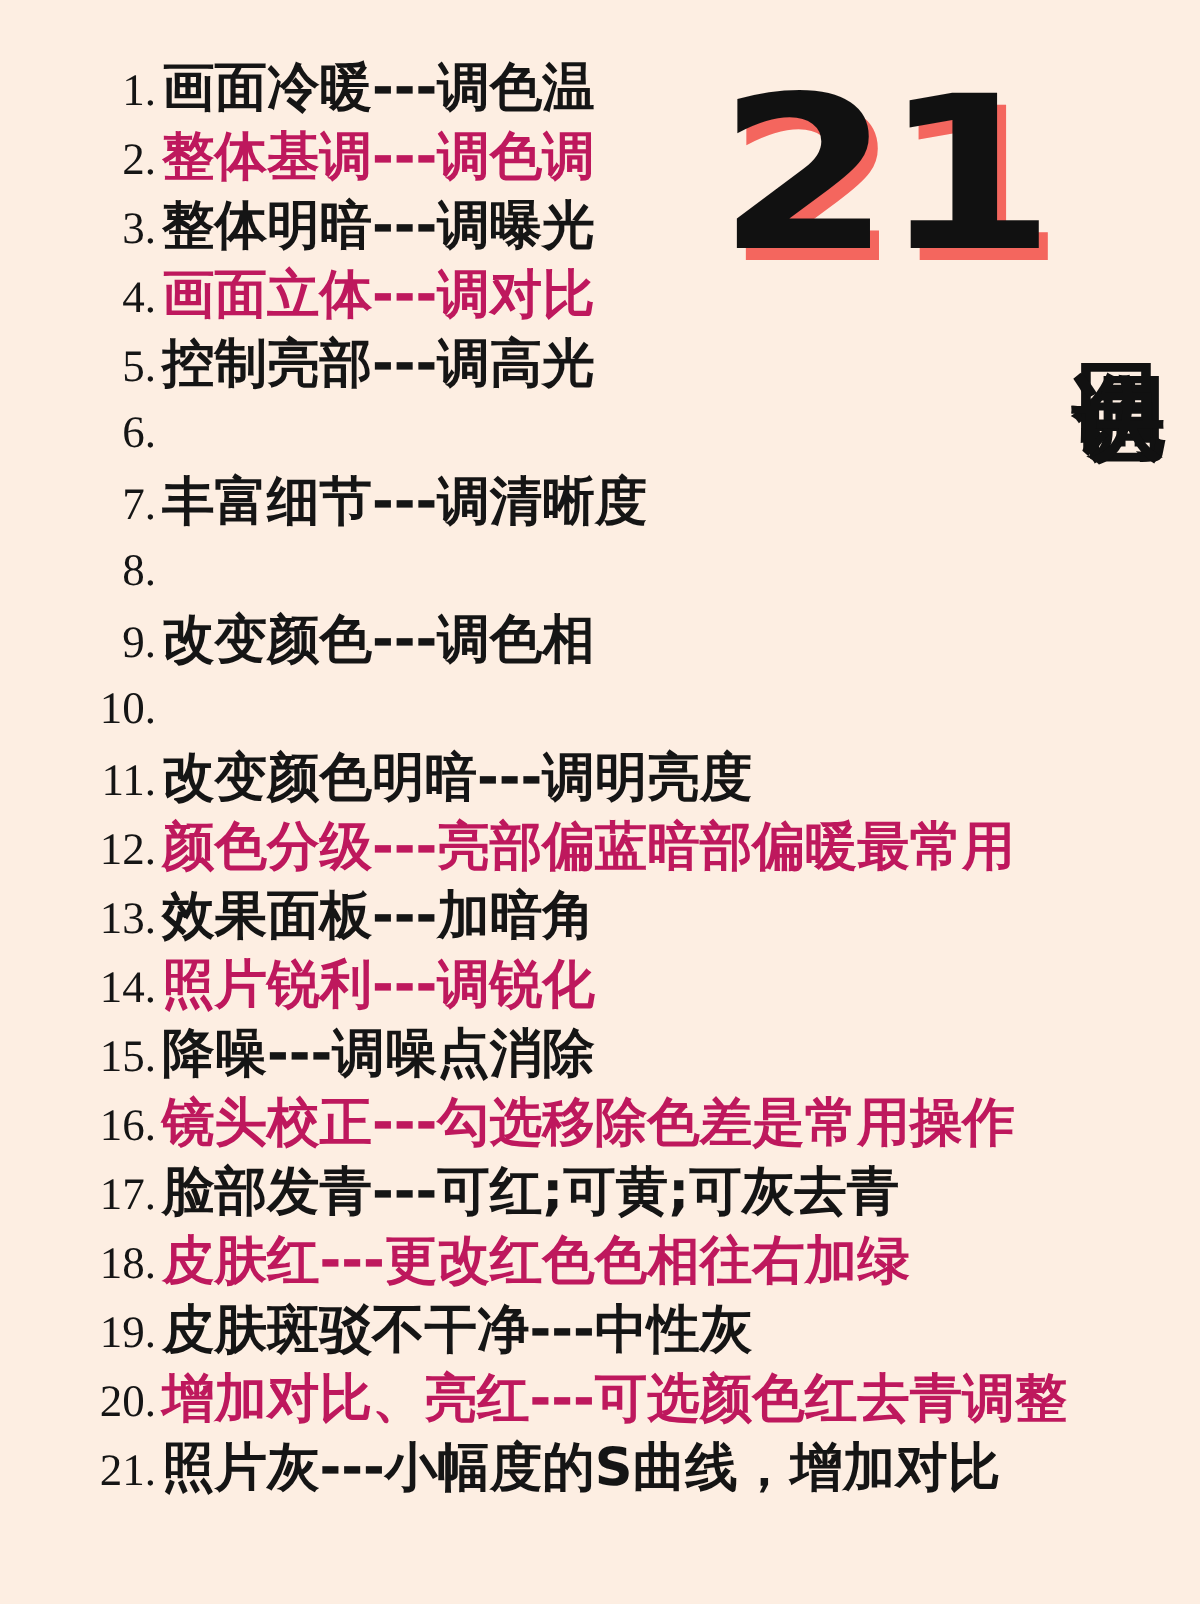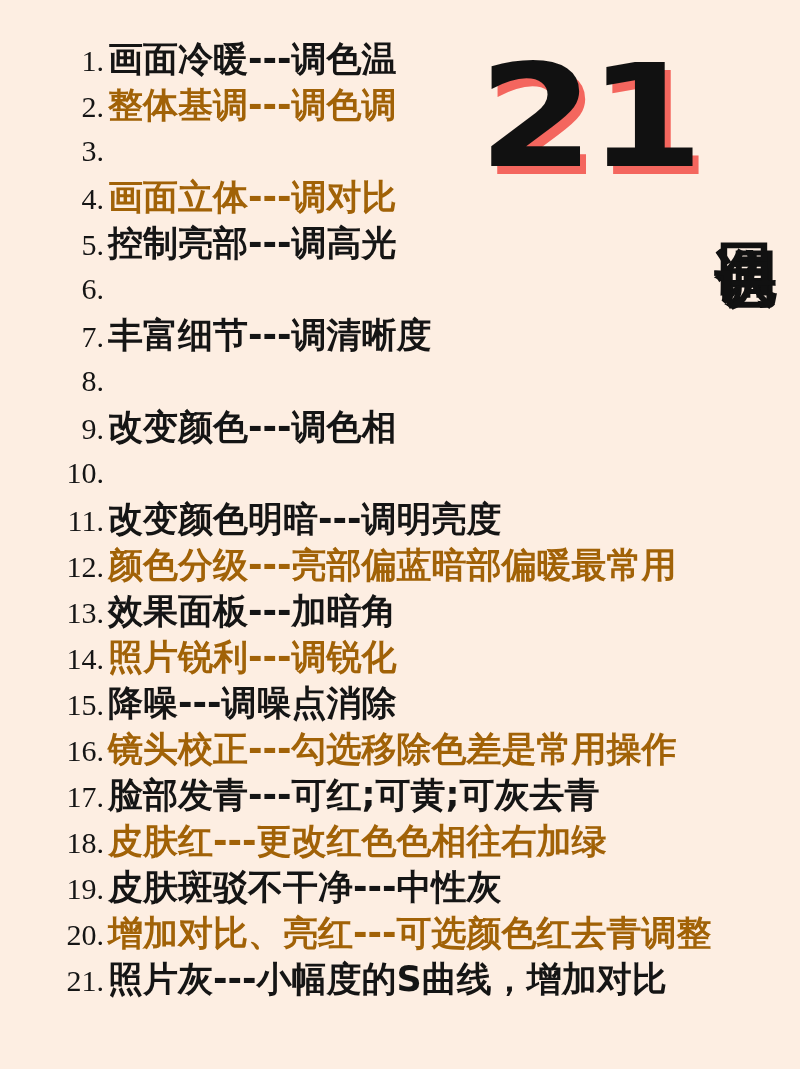--- a/index.html
+++ b/index.html
@@ -108,21 +108,21 @@
   }
   .row .txt {
     font-family: "DejaVu Sans", sans-serif;
     font-weight: bold;
     font-size: 35px;
     line-height: 30px;
     letter-spacing: 0px;
   }
   .dark .num, .dark .txt { color: #151515; }
   .red .num { color: #151515; }
-  .red .txt { color: #a16207; }
+  .red .txt { color: #be185d; }
 </style>
 </head>
 <body>
 
 <div id="page">
 
   <div id="title-block">
     <div id="big-number-wrap">
       <div id="big-number-shadow">21</div>
       <div id="big-number">21</div>
@@ -134,20 +134,21 @@
       <div class="row dark">
         <span class="num">1.</span>
         <span class="txt">画面冷暖---调色温</span>
       </div>
       <div class="row red">
         <span class="num">2.</span>
         <span class="txt">整体基调---调色调</span>
       </div>
       <div class="row dark">
         <span class="num">3.</span>
+        <span class="txt">整体明暗---调曝光</span>
       </div>
       <div class="row red">
         <span class="num">4.</span>
         <span class="txt">画面立体---调对比</span>
       </div>
       <div class="row dark">
         <span class="num">5.</span>
         <span class="txt">控制亮部---调高光</span>
       </div>
       <div class="row red">

